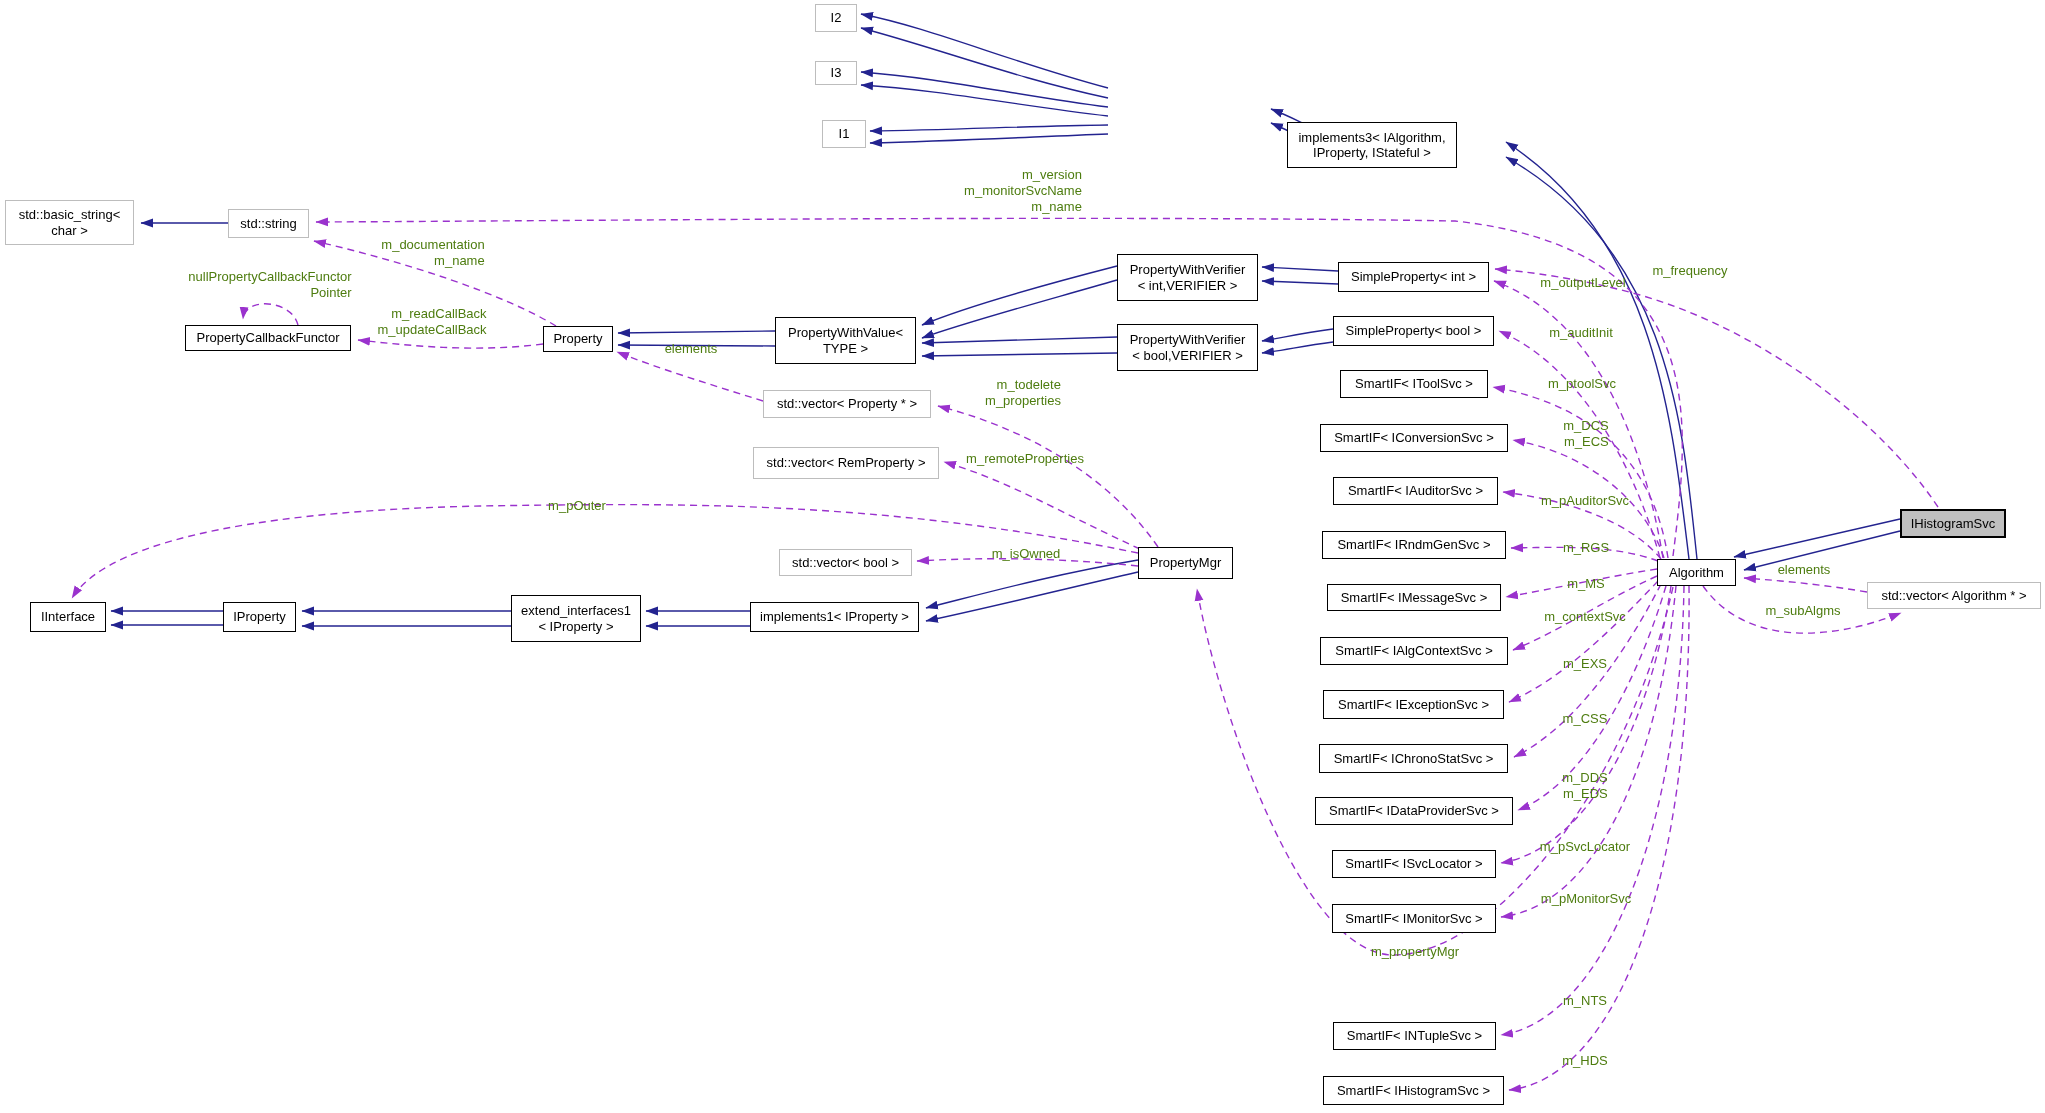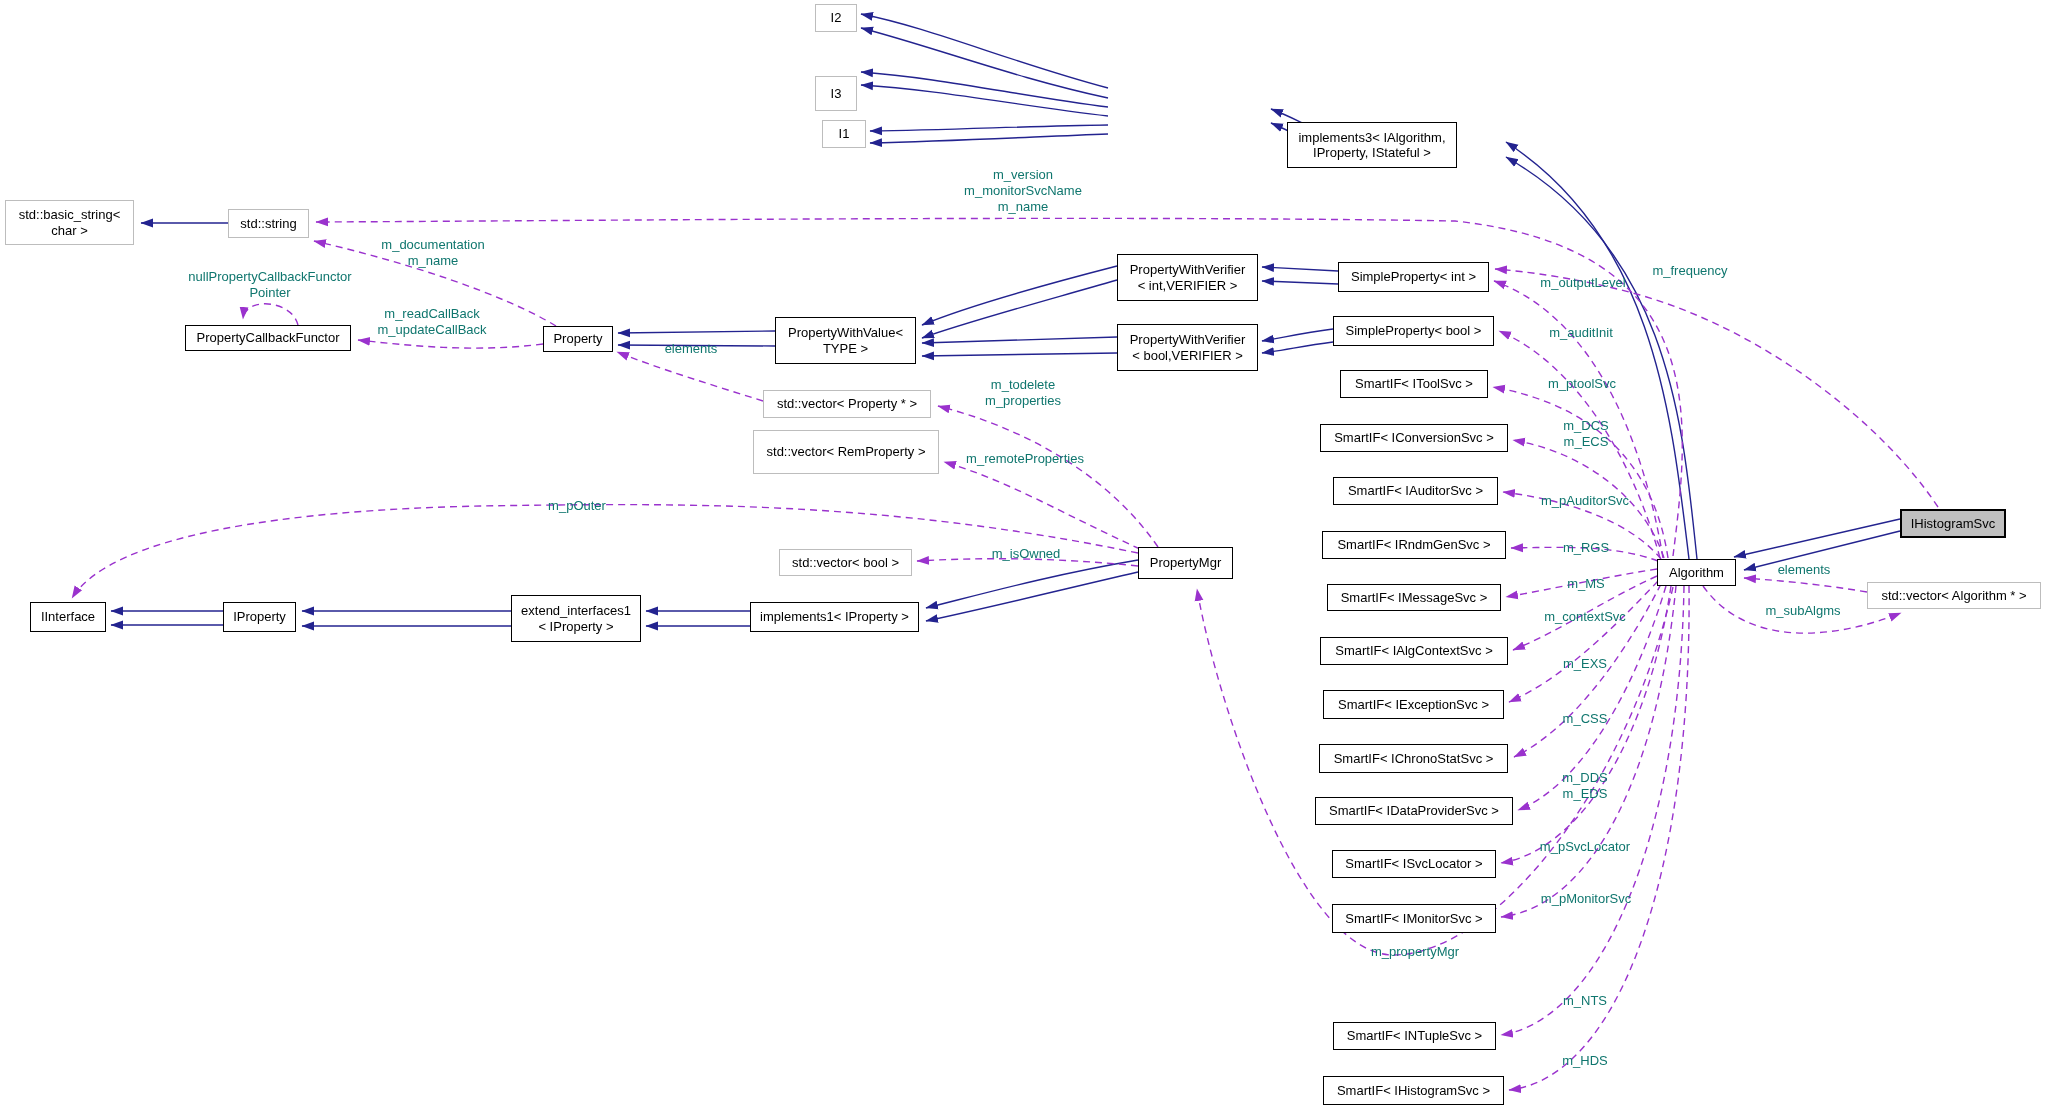--- a/index.html
+++ b/index.html
@@ -6,21 +6,21 @@
   .canvas{position:relative;width:2045px;height:1113px;background:#ffffff;overflow:hidden;
           font-family:"Liberation Sans",sans-serif;}
   svg.edges{position:absolute;left:0;top:0;width:2045px;height:1113px;}
   .sn{fill:none;stroke:#23238f;stroke-width:1.4;}
   .sp{fill:none;stroke:#9a32cd;stroke-width:1.4;stroke-dasharray:7 5;}
   .node{position:absolute;box-sizing:border-box;display:flex;align-items:center;justify-content:center;
         text-align:center;background:#ffffff;border:1.4px solid #000;color:#000;
         font:13px/15.5px "Liberation Sans",sans-serif;white-space:pre-line;}
   .node.g{border:1px solid #bdbdbd;}
   .node.current{background:#bfbfbf;border:2px solid #000;}
-  .elabel{position:absolute;transform:translate(-50%,-50%);color:#0f766e;text-align:center;
+  .elabel{position:absolute;transform:translate(-50%,-50%);color:#4d7c0f;text-align:right;
           font:13px/16px "Liberation Sans",sans-serif;white-space:pre-line;pointer-events:none;}
 </style>
 </head>
 <body>
 
 <div class="canvas">
 
   <svg class="edges" viewBox="0 0 2045 1113">
     <defs>
       <marker id="mN" markerWidth="14" markerHeight="11" refX="12" refY="5" orient="auto" markerUnits="userSpaceOnUse">
@@ -87,21 +87,21 @@
     <path class="sp" d="M1684,586 C1680,830 1604,1020 1501,1035" marker-end="url(#mP)"></path>
     <path class="sp" d="M1689,586 C1692,870 1620,1078 1509,1090" marker-end="url(#mP)"></path>
     <path class="sp" d="M1663,558 C1640,420 1584,313 1494,281" marker-end="url(#mP)"></path>
     <path class="sp" d="M1660,558 C1632,455 1574,363 1499,331" marker-end="url(#mP)"></path>
     <path class="sp" d="M1938,507 C1880,420 1762,330 1640,295 C1580,278 1522,271 1495,269" marker-end="url(#mP)"></path>
     <path class="sp" d="M1703,586 C1745,645 1827,642 1901,613" marker-end="url(#mP)"></path>
     <path class="sp" d="M1867,592 C1825,585 1787,581 1744,578" marker-end="url(#mP)"></path>
   </svg>
 
   <div class="node g" style="left:815px;top:4px;width:42px;height:28px">I2</div>
-  <div class="node g" style="left:815px;top:76px;width:42px;height:35px">I3</div>
+  <div class="node g" style="left:815px;top:61px;width:42px;height:24px">I3</div>
   <div class="node g" style="left:822px;top:120px;width:44px;height:28px">I1</div>
   <div class="node" style="left:1287px;top:122px;width:170px;height:46px">implements3&lt; IAlgorithm,
 IProperty, IStateful &gt;</div>
   <div class="node g" style="left:5px;top:200px;width:129px;height:45px">std::basic_string&lt;
 char &gt;</div>
   <div class="node g" style="left:228px;top:209px;width:81px;height:29px">std::string</div>
   <div class="node" style="left:185px;top:325px;width:166px;height:26px">PropertyCallbackFunctor</div>
   <div class="node" style="left:543px;top:326px;width:70px;height:26px">Property</div>
   <div class="node" style="left:775px;top:317px;width:141px;height:47px">PropertyWithValue&lt;
 TYPE &gt;</div>
@@ -121,21 +121,21 @@
   <div class="node" style="left:1319px;top:744px;width:189px;height:29px">SmartIF&lt; IChronoStatSvc &gt;</div>
   <div class="node" style="left:1315px;top:797px;width:198px;height:28px">SmartIF&lt; IDataProviderSvc &gt;</div>
   <div class="node" style="left:1332px;top:850px;width:164px;height:28px">SmartIF&lt; ISvcLocator &gt;</div>
   <div class="node" style="left:1332px;top:904px;width:164px;height:29px">SmartIF&lt; IMonitorSvc &gt;</div>
   <div class="node" style="left:1333px;top:1022px;width:163px;height:28px">SmartIF&lt; INTupleSvc &gt;</div>
   <div class="node" style="left:1323px;top:1076px;width:181px;height:29px">SmartIF&lt; IHistogramSvc &gt;</div>
   <div class="node" style="left:1657px;top:559px;width:79px;height:27px">Algorithm</div>
   <div class="node current" style="left:1900px;top:509px;width:106px;height:29px">IHistogramSvc</div>
   <div class="node g" style="left:1867px;top:582px;width:174px;height:27px">std::vector&lt; Algorithm * &gt;</div>
   <div class="node g" style="left:763px;top:390px;width:168px;height:28px">std::vector&lt; Property * &gt;</div>
-  <div class="node g" style="left:753px;top:430px;width:186px;height:44px">std::vector&lt; RemProperty &gt;</div>
+  <div class="node g" style="left:753px;top:447px;width:186px;height:32px">std::vector&lt; RemProperty &gt;</div>
   <div class="node g" style="left:779px;top:549px;width:133px;height:27px">std::vector&lt; bool &gt;</div>
   <div class="node" style="left:1138px;top:547px;width:95px;height:32px">PropertyMgr</div>
   <div class="node" style="left:30px;top:602px;width:76px;height:30px">IInterface</div>
   <div class="node" style="left:223px;top:602px;width:73px;height:30px">IProperty</div>
   <div class="node" style="left:511px;top:595px;width:130px;height:47px">extend_interfaces1
 &lt; IProperty &gt;</div>
   <div class="node" style="left:750px;top:602px;width:169px;height:30px">implements1&lt; IProperty &gt;</div>
 
   <div class="elabel" style="left:1023px;top:191px">m_version
 m_monitorSvcName

